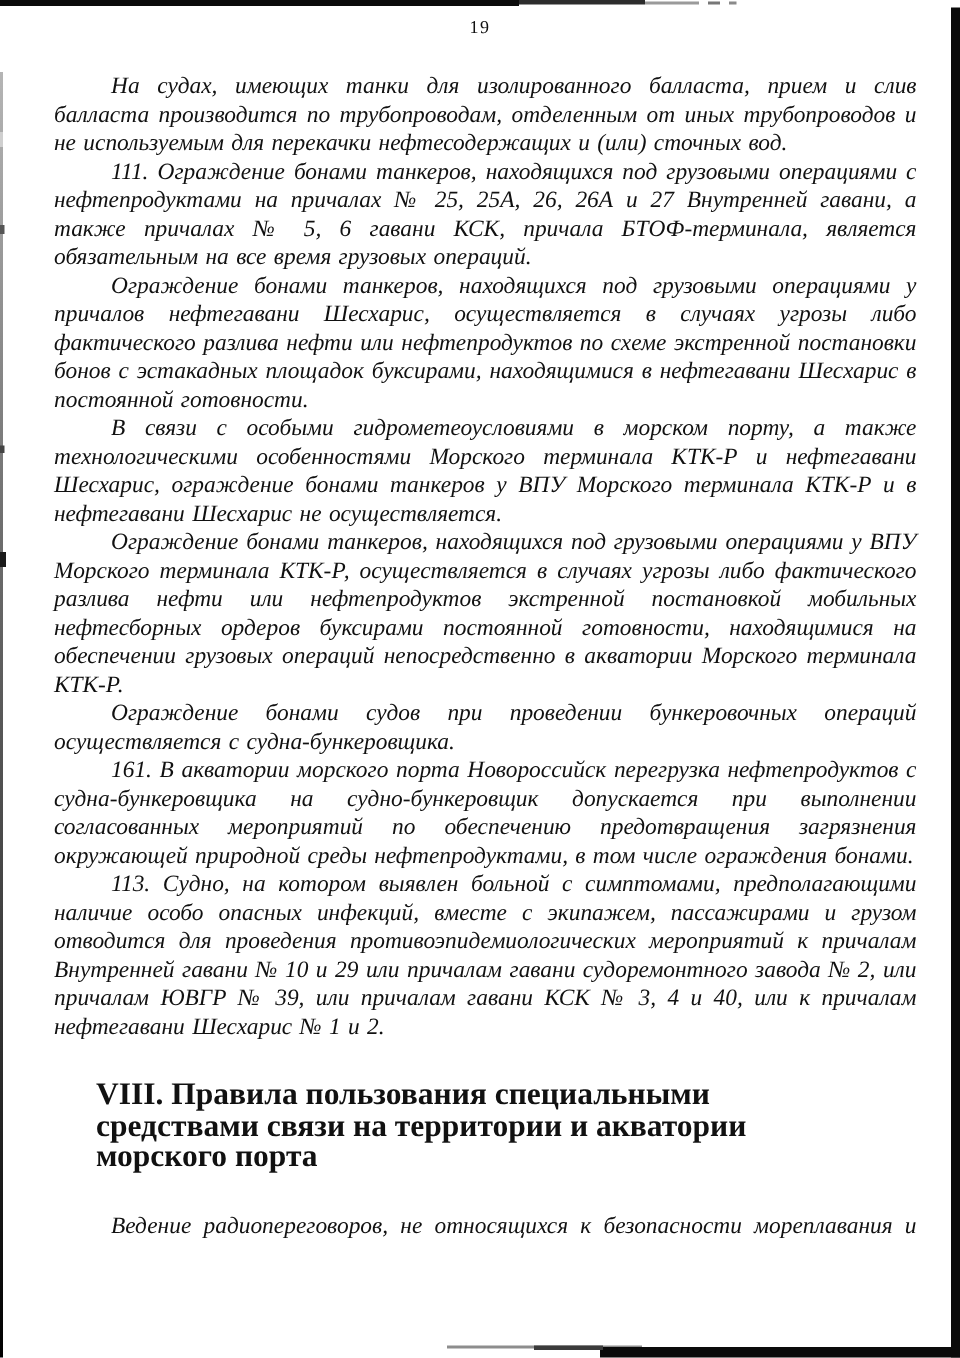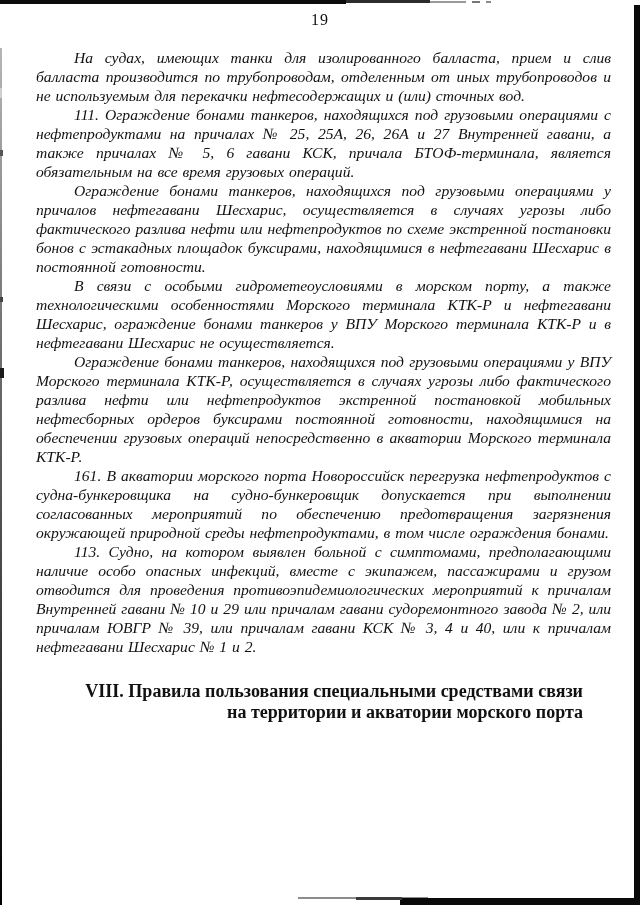--- a/index.html
+++ b/index.html
@@ -13,45 +13,45 @@
     color: #111111;
   }
   .sheet {
     position: absolute;
     inset: 0;
     background: #ffffff;
   }
   .page-number {
     margin-top: 11px;
     text-align: center;
-    font-size: 16px;
+    font-size: 12px;
     letter-spacing: 1px;
   }
   .text-column {
     position: absolute;
     top: 48px;
     left: 36px;
     width: 575px;
   }
   .para {
     font-size: 15.6px;
     line-height: 19px;
     text-align: justify;
     text-indent: 38px;
     word-spacing: 1px;
     font-style: italic;
   }
   .para.last-line-justified {
     text-align-last: justify;
   }
   .section-heading {
-    font-size: 18px;
+    font-size: 21px;
     line-height: 20.5px;
     font-weight: bold;
-    text-align: right;
+    text-align: left;
     padding: 0 28px;
     margin-top: 25px;
     margin-bottom: 27px;
   }
   
   .edge { position: absolute; pointer-events: none; }
   .edge-top-1   { top: 0; left: 0;   width: 346px; height: 4px; background: #0b0b0b; }
   .edge-top-2   { top: 0; left: 346px; width: 84px; height: 3px; background: #2c2c2c; }
   .edge-top-3   { top: 1px; left: 430px; width: 36px; height: 2px; background: #9a9a9a; }
   .edge-top-d1  { top: 1px; left: 472px; width: 8px; height: 2px; background: #777777; }
@@ -81,28 +81,30 @@
     <p class="para">На судах, имеющих танки для изолированного балласта, прием и слив балласта производится по трубопроводам, отделенным от иных трубопроводов и не используемым для перекачки нефтесодержащих и (или) сточных вод.</p>
 
     <p class="para">111. Ограждение бонами танкеров, находящихся под грузовыми операциями с нефтепродуктами на причалах № 25, 25А, 26, 26А и 27 Внутренней гавани, а также причалах № 5, 6 гавани КСК, причала БТОФ-терминала, является обязательным на все время грузовых операций.</p>
 
     <p class="para">Ограждение бонами танкеров, находящихся под грузовыми операциями у причалов нефтегавани Шесхарис, осуществляется в случаях угрозы либо фактического разлива нефти или нефтепродуктов по схеме экстренной постановки бонов с эстакадных площадок буксирами, находящимися в нефтегавани Шесхарис в постоянной готовности.</p>
 
     <p class="para">В связи с особыми гидрометеоусловиями в морском порту, а также технологическими особенностями Морского терминала КТК-Р и нефтегавани Шесхарис, ограждение бонами танкеров у ВПУ Морского терминала КТК-Р и в нефтегавани Шесхарис не осуществляется.</p>
 
     <p class="para">Ограждение бонами танкеров, находящихся под грузовыми операциями у ВПУ Морского терминала КТК-Р, осуществляется в случаях угрозы либо фактического разлива нефти или нефтепродуктов экстренной постановкой мобильных нефтесборных ордеров буксирами постоянной готовности, находящимися на обеспечении грузовых операций непосредственно в акватории Морского терминала КТК-Р.</p>
 
+    <p class="para">Ограждение бонами судов при проведении бункеровочных операций осуществляется с судна-бункеровщика.</p>
 
     <p class="para">161. В акватории морского порта Новороссийск перегрузка нефтепродуктов с судна-бункеровщика на судно-бункеровщик допускается при выполнении согласованных мероприятий по обеспечению предотвращения загрязнения окружающей природной среды нефтепродуктами, в том числе ограждения бонами.</p>
 
     <p class="para">113. Судно, на котором выявлен больной с симптомами, предполагающими наличие особо опасных инфекций, вместе с экипажем, пассажирами и грузом отводится для проведения противоэпидемиологических мероприятий к причалам Внутренней гавани № 10 и 29 или причалам гавани судоремонтного завода № 2, или причалам ЮВГР № 39, или причалам гавани КСК № 3, 4 и 40, или к причалам нефтегавани Шесхарис № 1 и 2.</p>
 
     <h2 class="section-heading">VIII. Правила пользования специальными средствами связи на территории и акватории морского порта</h2>
 
 
+    <p class="para last-line-justified">Ведение радиопереговоров, не относящихся к безопасности мореплавания и</p>
 
   </div>
 
   <div class="edge edge-top-1"></div>
   <div class="edge edge-top-2"></div>
   <div class="edge edge-top-3"></div>
   <div class="edge edge-top-d1"></div>
   <div class="edge edge-top-d2"></div>
   <div class="edge edge-right"></div>
   <div class="edge edge-left"></div>

